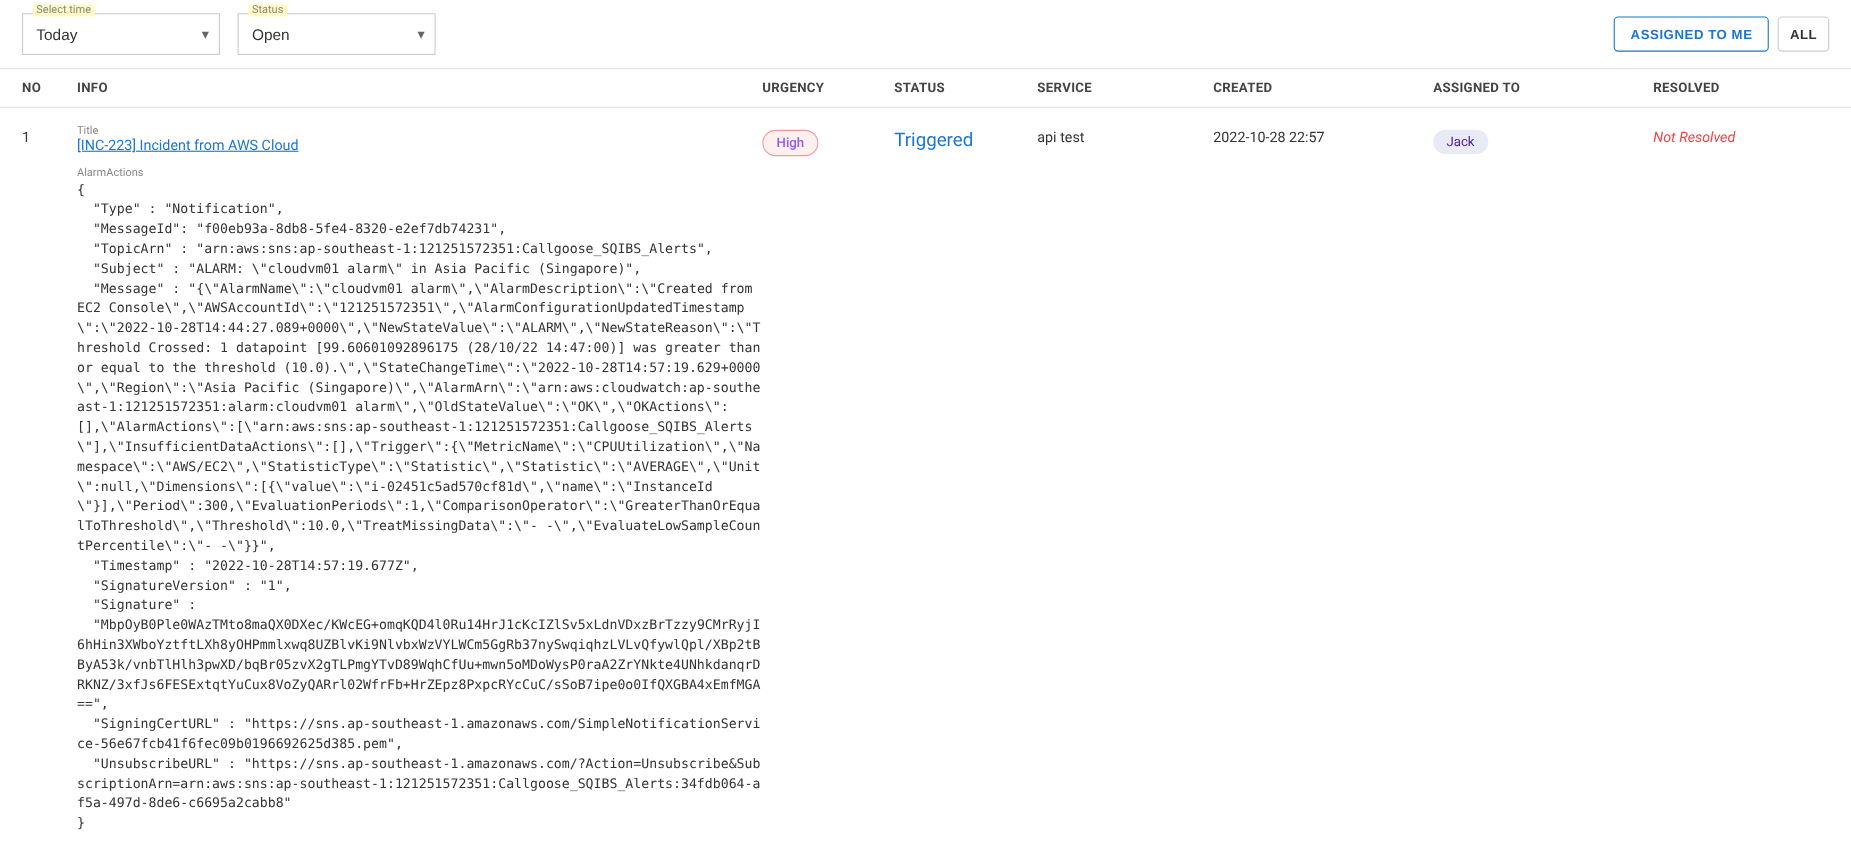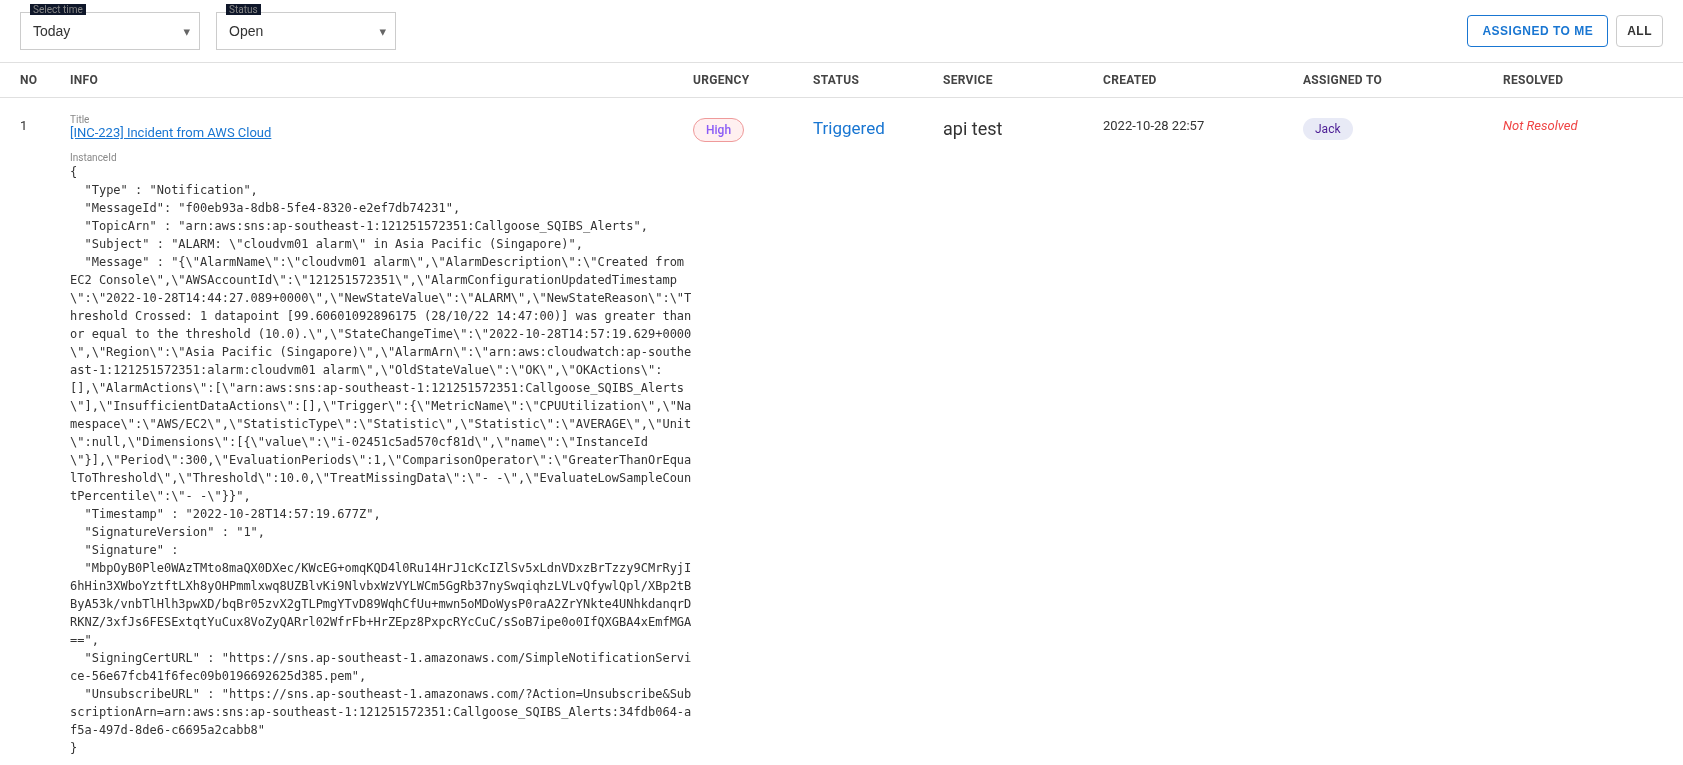--- a/index.html
+++ b/index.html
@@ -22,21 +22,21 @@
       position: relative;
       display: flex;
       flex-direction: column;
     }
     .select-label {
       font-size: 10px;
       color: #888;
       position: absolute;
       top: -8px;
       left: 10px;
-      background: #0f172a;
+      background: #fef9c3;
       padding: 0 3px;
     }
     .select-wrapper select {
       appearance: none;
       border: 1px solid #ccc;
       border-radius: 0;
       padding: 10px 32px 10px 12px;
       font-size: 14px;
       color: #333;
       background: #fff;
@@ -170,21 +170,21 @@
     .urgency-high {
       background: #fff0f0;
       color: #8b5cf6;
       border: 1px solid #ef9a9a;
     }
     .status-text {
       font-size: 17px;
       color: #1976d2;
     }
     .service-text {
-      font-size: 18px;
+      font-size: 13px;
       color: #333;
     }
     .created-text {
       font-size: 13px;
       color: #333;
     }
     .assigned-badge {
       display: inline-block;
       background: #e8eaf6;
       padding: 4px 12px;
@@ -236,21 +236,21 @@
 
 <div class="table-body">
   <div class="incident-row">
     <span class="incident-no cell">1</span>
     <div class="incident-info">
       <div>
         <div class="info-title-label">Title</div>
         <a class="info-title-link">[INC-223] Incident from AWS Cloud</a>
       </div>
       <div>
-        <div class="info-desc-label">InstanceId</div>
+        <div class="info-desc-label">AlarmActions</div>
         <pre class="info-desc-content">{
   "Type" : "Notification",
   "MessageId": "f00eb93a-8db8-5fe4-8320-e2ef7db74231",
   "TopicArn" : "arn:aws:sns:ap-southeast-1:121251572351:Callgoose_SQIBS_Alerts",
   "Subject" : "ALARM: \"cloudvm01 alarm\" in Asia Pacific (Singapore)",
   "Message" : "{\"AlarmName\":\"cloudvm01 alarm\",\"AlarmDescription\":\"Created from EC2 Console\",\"AWSAccountId\":\"121251572351\",\"AlarmConfigurationUpdatedTimestamp\":\"2022-10-28T14:44:27.089+0000\",\"NewStateValue\":\"ALARM\",\"NewStateReason\":\"Threshold Crossed: 1 datapoint [99.60601092896175 (28/10/22 14:47:00)] was greater than or equal to the threshold (10.0).\",\"StateChangeTime\":\"2022-10-28T14:57:19.629+0000\",\"Region\":\"Asia Pacific (Singapore)\",\"AlarmArn\":\"arn:aws:cloudwatch:ap-southeast-1:121251572351:alarm:cloudvm01 alarm\",\"OldStateValue\":\"OK\",\"OKActions\":[],\"AlarmActions\":[\"arn:aws:sns:ap-southeast-1:121251572351:Callgoose_SQIBS_Alerts\"],\"InsufficientDataActions\":[],\"Trigger\":{\"MetricName\":\"CPUUtilization\",\"Namespace\":\"AWS/EC2\",\"StatisticType\":\"Statistic\",\"Statistic\":\"AVERAGE\",\"Unit\":null,\"Dimensions\":[{\"value\":\"i-02451c5ad570cf81d\",\"name\":\"InstanceId\"}],\"Period\":300,\"EvaluationPeriods\":1,\"ComparisonOperator\":\"GreaterThanOrEqualToThreshold\",\"Threshold\":10.0,\"TreatMissingData\":\"- -\",\"EvaluateLowSampleCountPercentile\":\"- -\"}}",
   "Timestamp" : "2022-10-28T14:57:19.677Z",
   "SignatureVersion" : "1",
   "Signature" :
   "MbpOyB0Ple0WAzTMto8maQX0DXec/KWcEG+omqKQD4l0Ru14HrJ1cKcIZlSv5xLdnVDxzBrTzzy9CMrRyjI6hHin3XWboYztftLXh8yOHPmmlxwq8UZBlvKi9NlvbxWzVYLWCm5GgRb37nySwqiqhzLVLvQfywlQpl/XBp2tBByA53k/vnbTlHlh3pwXD/bqBr05zvX2gTLPmgYTvD89WqhCfUu+mwn5oMDoWysP0raA2ZrYNkte4UNhkdanqrDRKNZ/3xfJs6FESExtqtYuCux8VoZyQARrl02WfrFb+HrZEpz8PxpcRYcCuC/sSoB7ipe0o0IfQXGBA4xEmfMGA==",

